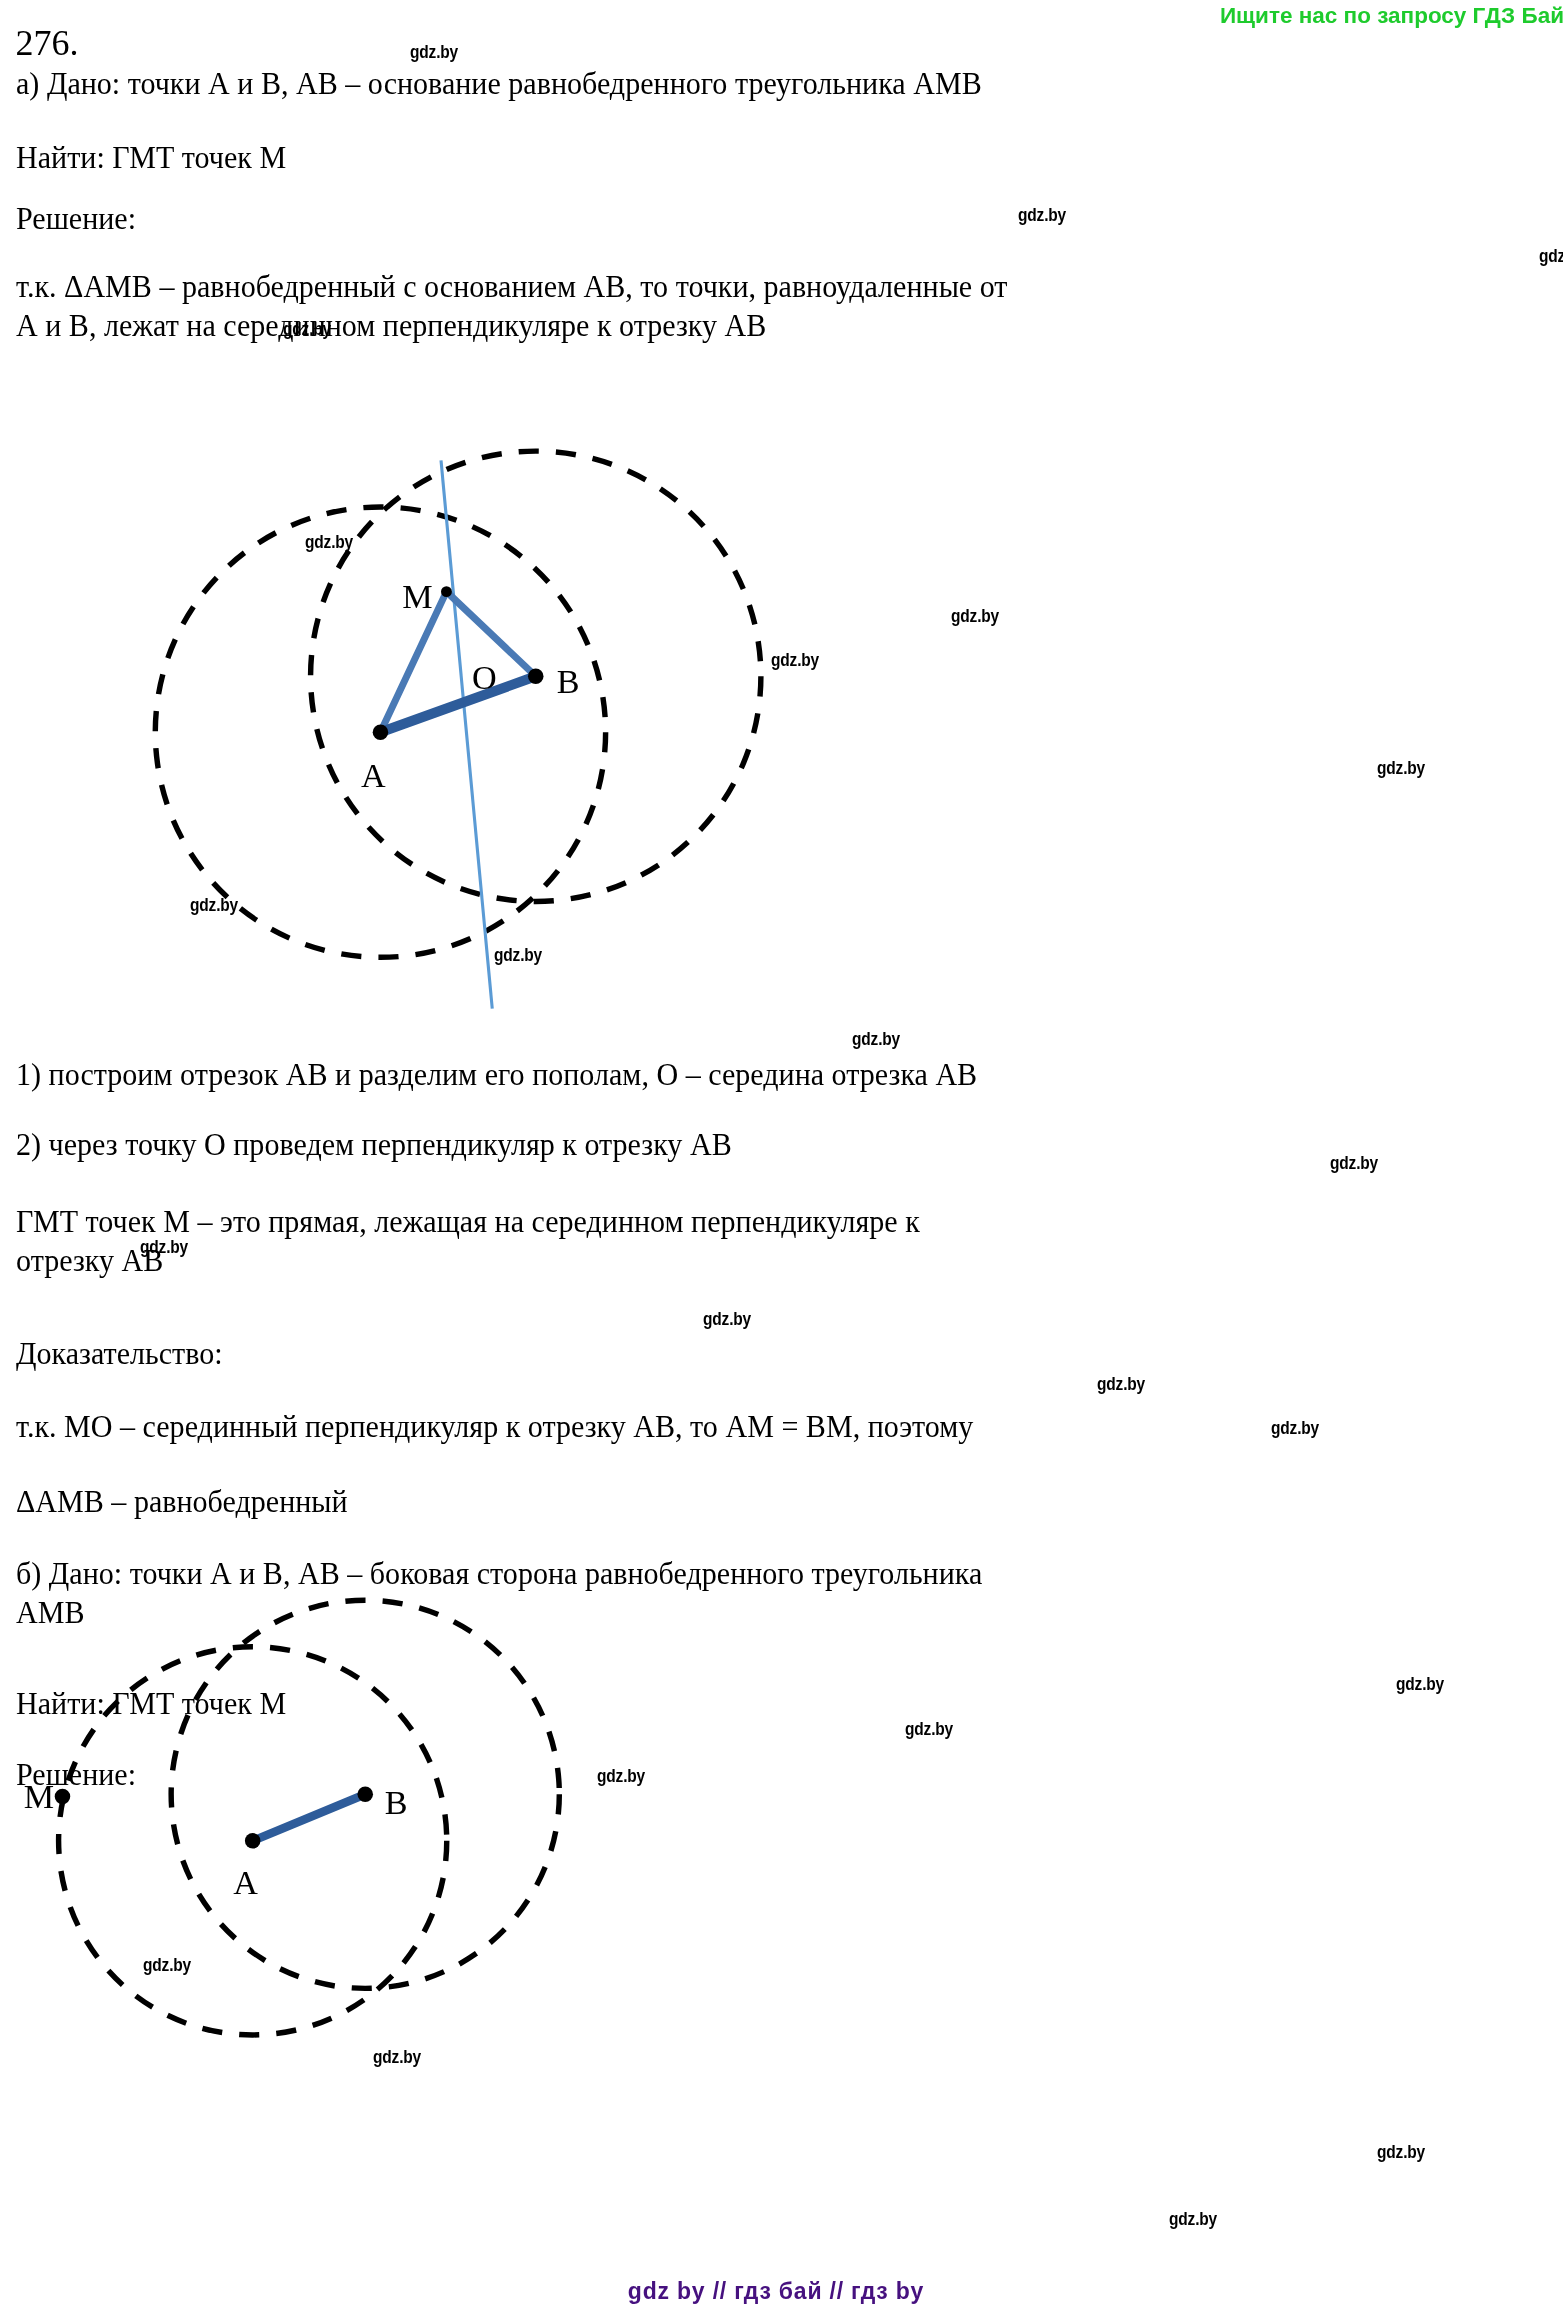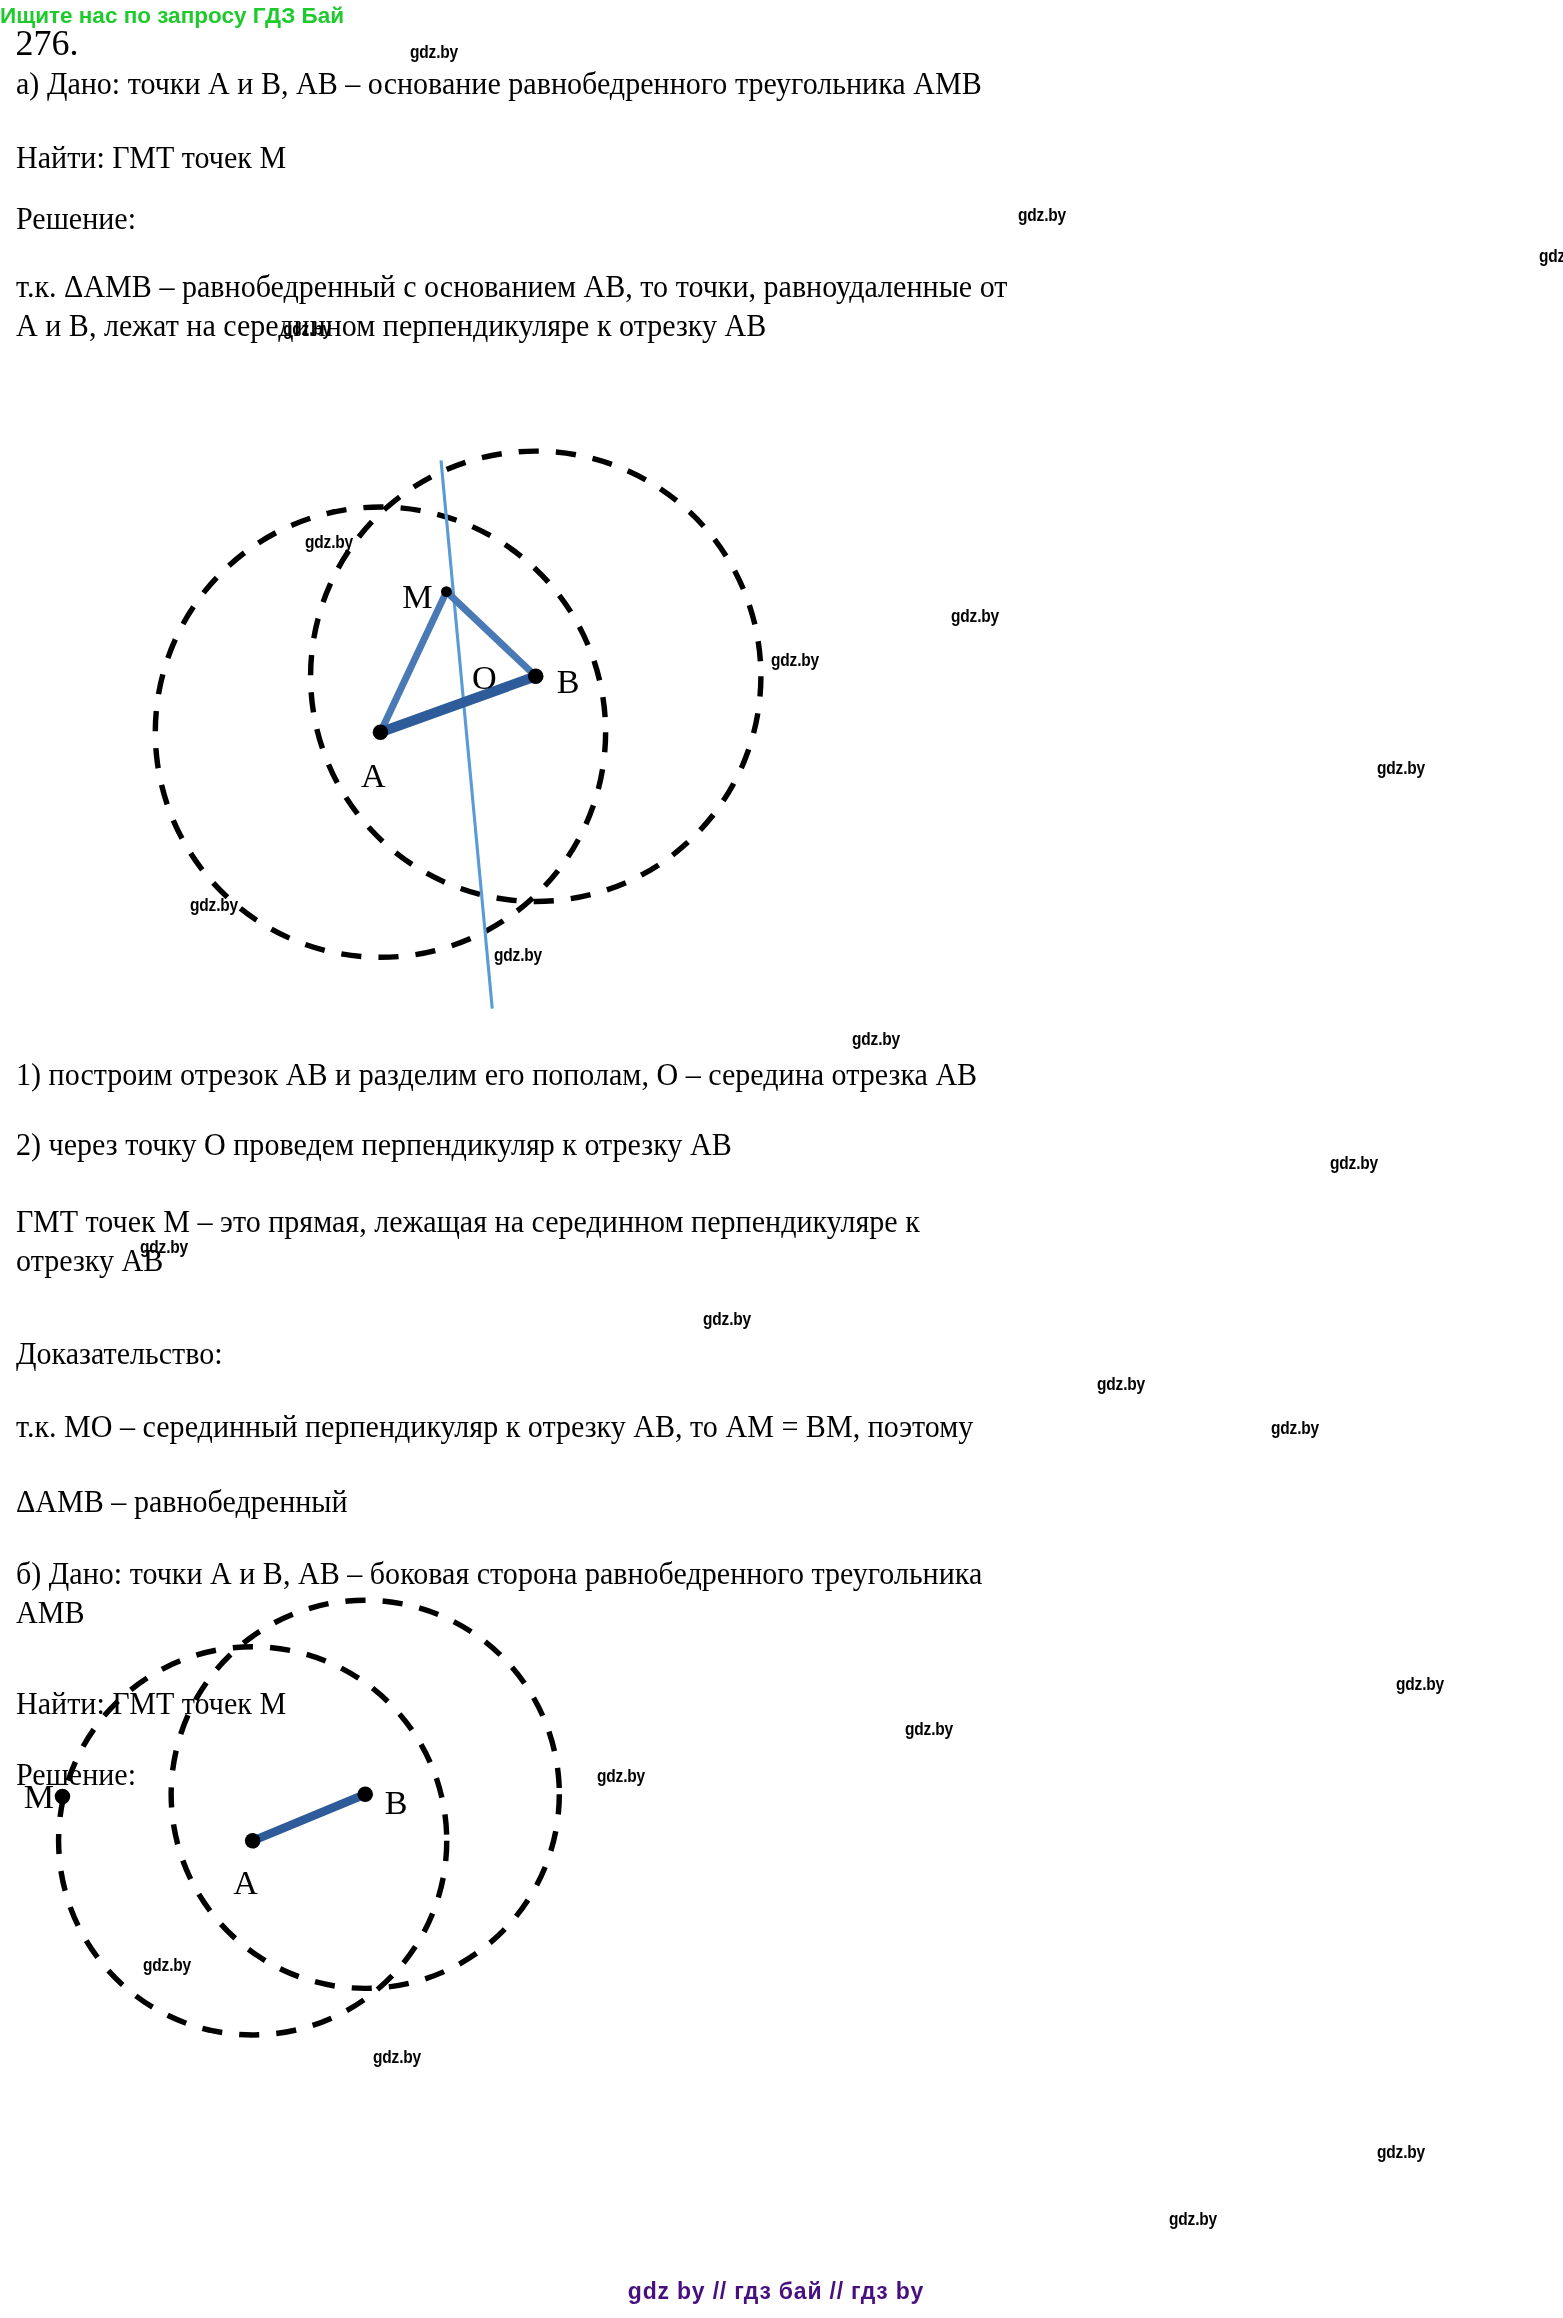--- a/index.html
+++ b/index.html
@@ -33,21 +33,21 @@
     transform-origin: left center;
     pointer-events: none;
   }
 
   
   .banner {
     position: absolute;
     top: 3.1px;
     left: 0;
     width: 1564px;
-    text-align: left;
+    text-align: right;
     font-family: "Liberation Sans", "DejaVu Sans", sans-serif;
     font-size: 22.5px;
     font-weight: 700;
     color: #1ecb2d;
     white-space: nowrap;
   }
 
   
   .footer {
     position: absolute;

